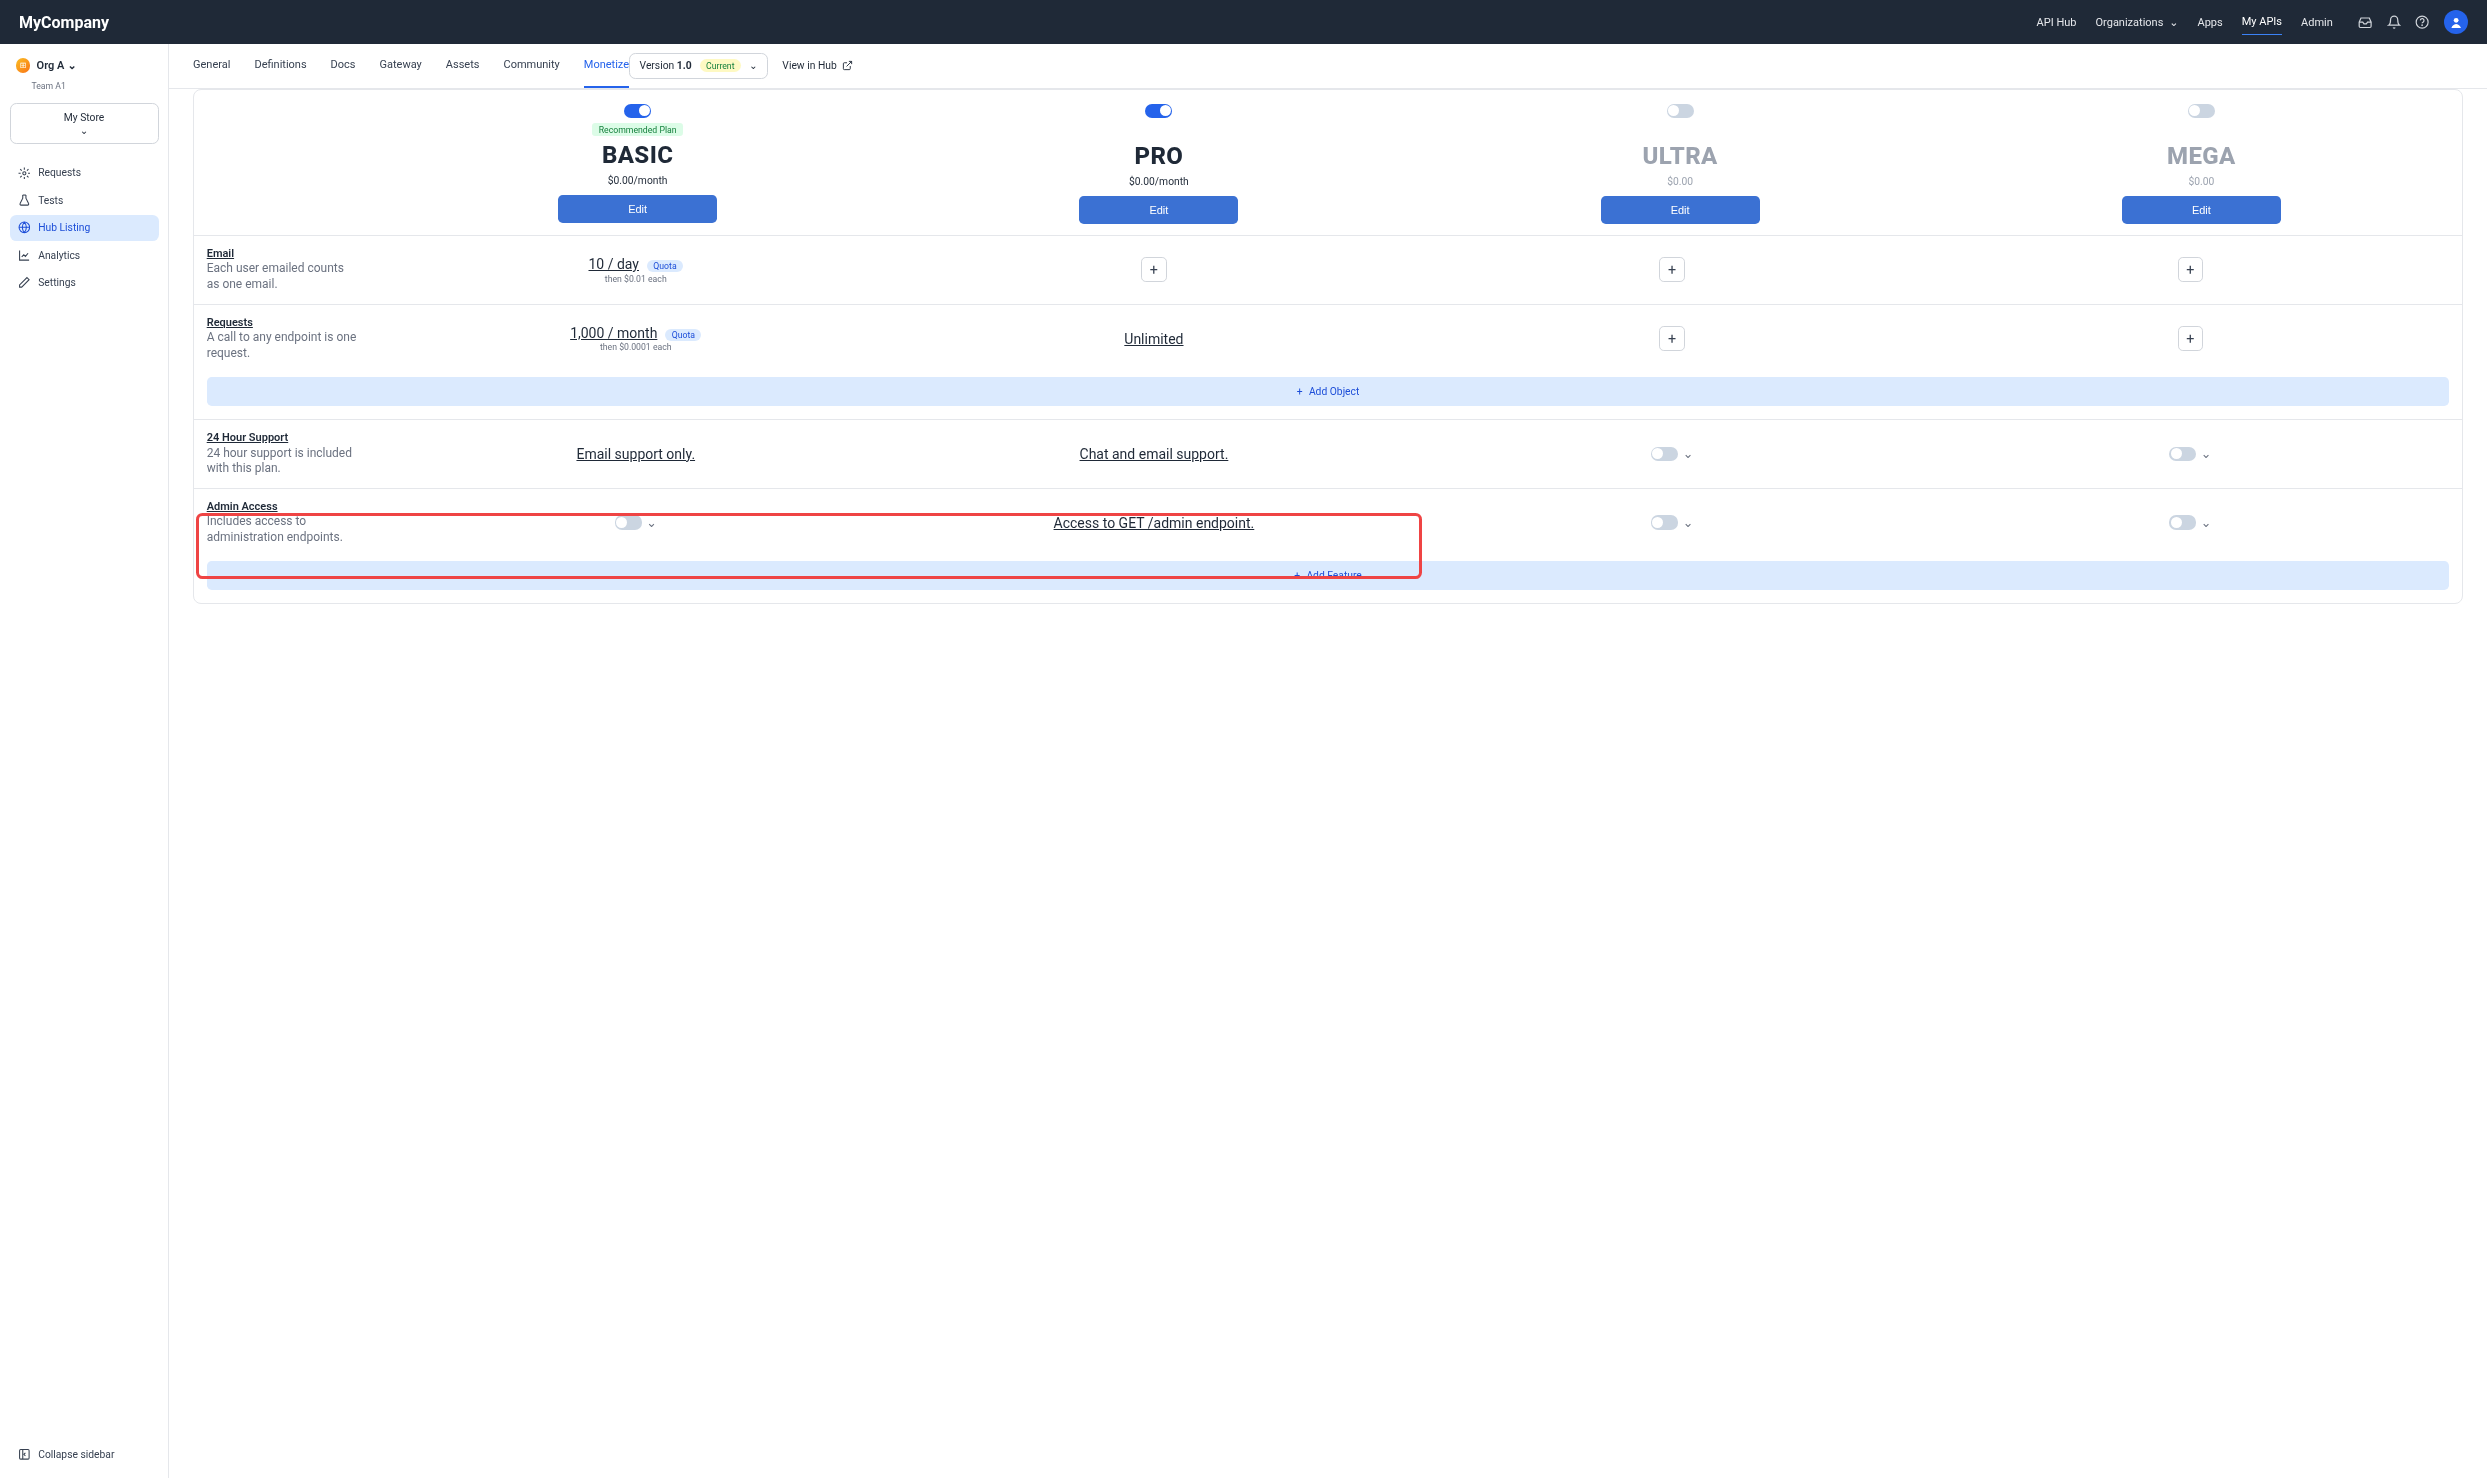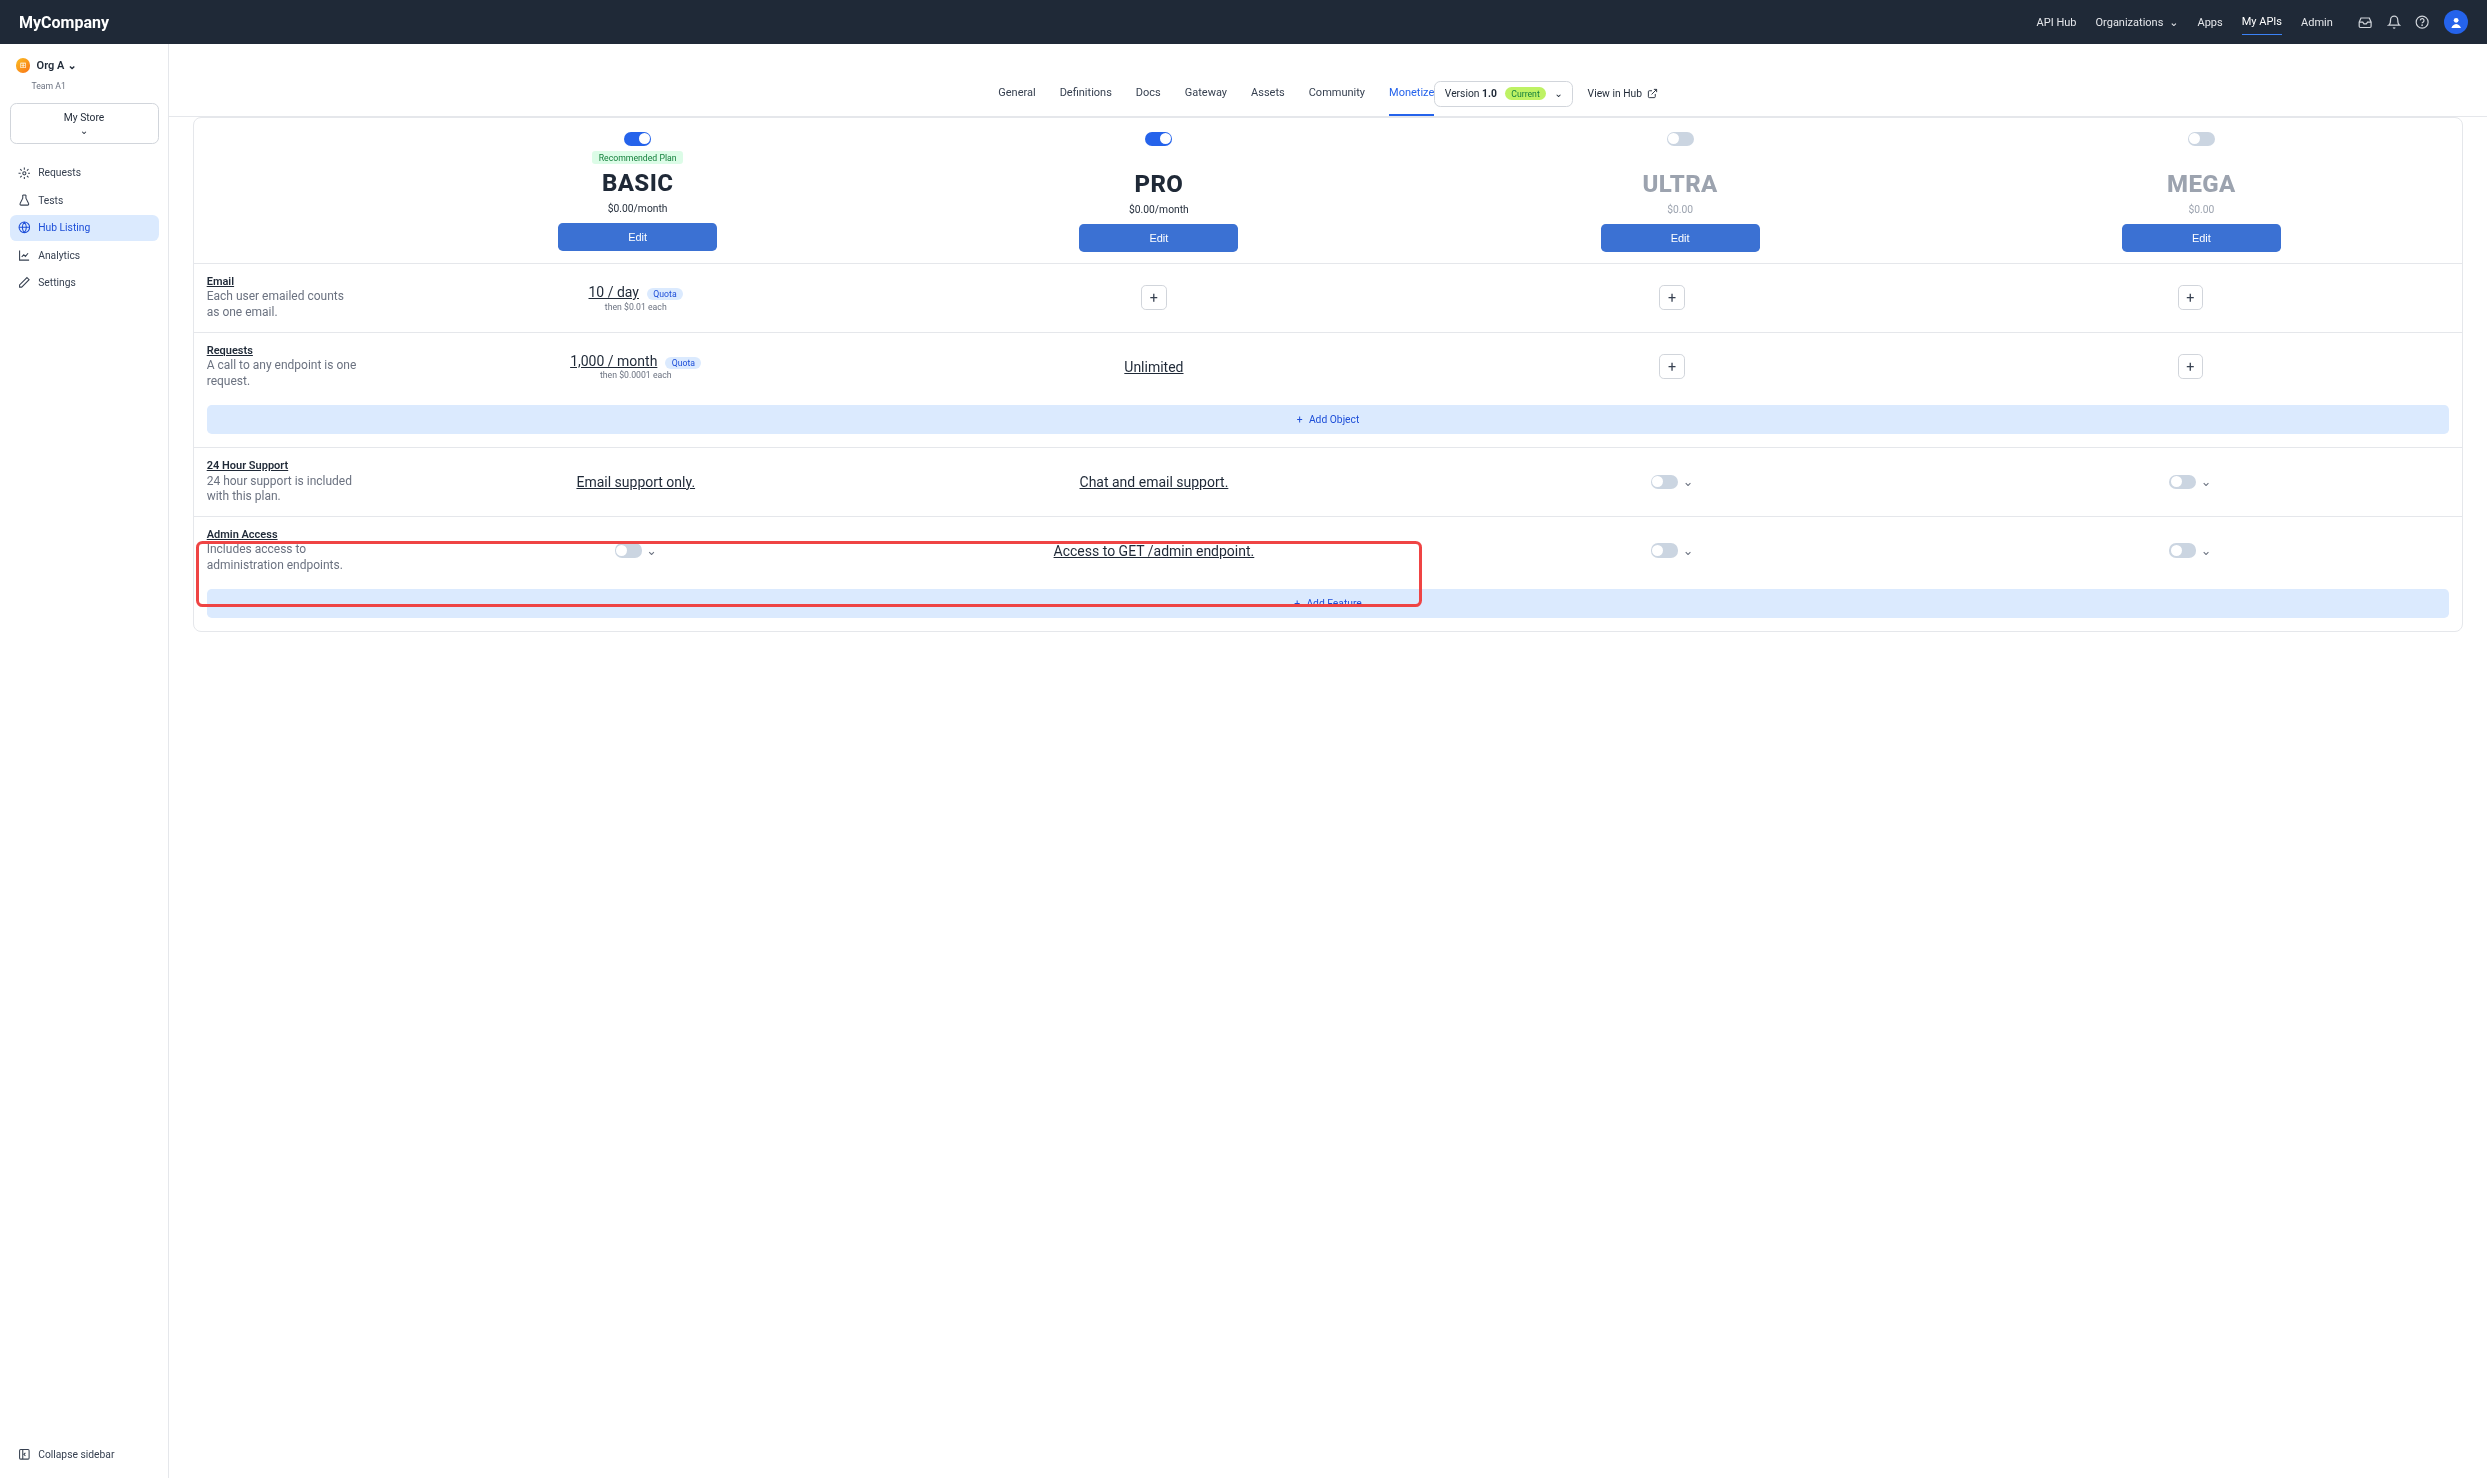--- a/index.html
+++ b/index.html
@@ -24,27 +24,27 @@
     .org-team { font-size: 8.7px; color: #6b7280; margin-left: 22px; margin-top: -3.2px; }
     .project-select { border: 0.8px solid #d1d5db; border-radius: 6.4px; padding: 6.4px 8px; font-size: 10.3px; display: flex; justify-content: space-between; align-items: center; margin-top: 6.4px; flex-direction: column; }
     .side-menu { margin-top: 9.5px; display: flex; flex-direction: column; gap: 1.6px; }
     .side-item { display: flex; align-items: center; gap: 8px; padding: 6.4px 8px; border-radius: 6.4px; font-size: 10.3px; color: #374151; cursor: pointer; }
     .side-item.active { background: #dbeafe; color: #1d4ed8; }
     .side-item svg { flex-shrink: 0; }
     .collapse { margin-top: auto; display: flex; align-items: center; gap: 8px; padding: 8px; font-size: 10.3px; color: #374151; cursor: pointer; }
     
     
     .main { flex: 1; display: flex; flex-direction: column; overflow: auto; }
-    .main-tabs-bar { display: flex; align-items: center; justify-content: center; border-bottom: 0.8px solid #e5e7eb; padding: 0 24px; margin-top: 28px; }
+    .main-tabs-bar { display: flex; align-items: center; justify-content: flex-start; border-bottom: 0.8px solid #e5e7eb; padding: 0 24px; }
     .main-tabs { display: flex; gap: 24px; }
     .main-tab { padding: 14.3px 0; font-size: 11px; color: #374151; cursor: pointer; }
     .main-tab.active { color: #2563eb; border-bottom: 2.4px solid #2563eb; }
     .version-area { display: flex; align-items: center; gap: 14.3px; }
     .version-box { border: 0.8px solid #d1d5db; border-radius: 6.4px; padding: 5.6px 9.5px; font-size: 10.3px; display: flex; align-items: center; gap: 8px; }
-    .badge-current { background: #bef264; color: #15803d; border-radius: 8px; padding: 1.6px 6.4px; font-size: 8.7px; }
+    .badge-current { background: #fef9c3; color: #15803d; border-radius: 8px; padding: 1.6px 6.4px; font-size: 8.7px; }
     .view-hub { font-size: 10.3px; display: flex; align-items: center; gap: 4.8px; cursor: pointer; }
     
     
     .subtabs-row { padding: 11px 24px; display: flex; gap: 8px; }
     .subtab { padding: 5.6px 9.5px; border-radius: 6.4px; font-size: 10.3px; color: #374151; cursor: pointer; }
     .subtab.active { background: #dbeafe; color: #1d4ed8; }
     
     
     .panel { margin: 0 24px 24px; border: 0.8px solid #e5e7eb; border-radius: 8px; }
     .plans-header { display: flex; }

